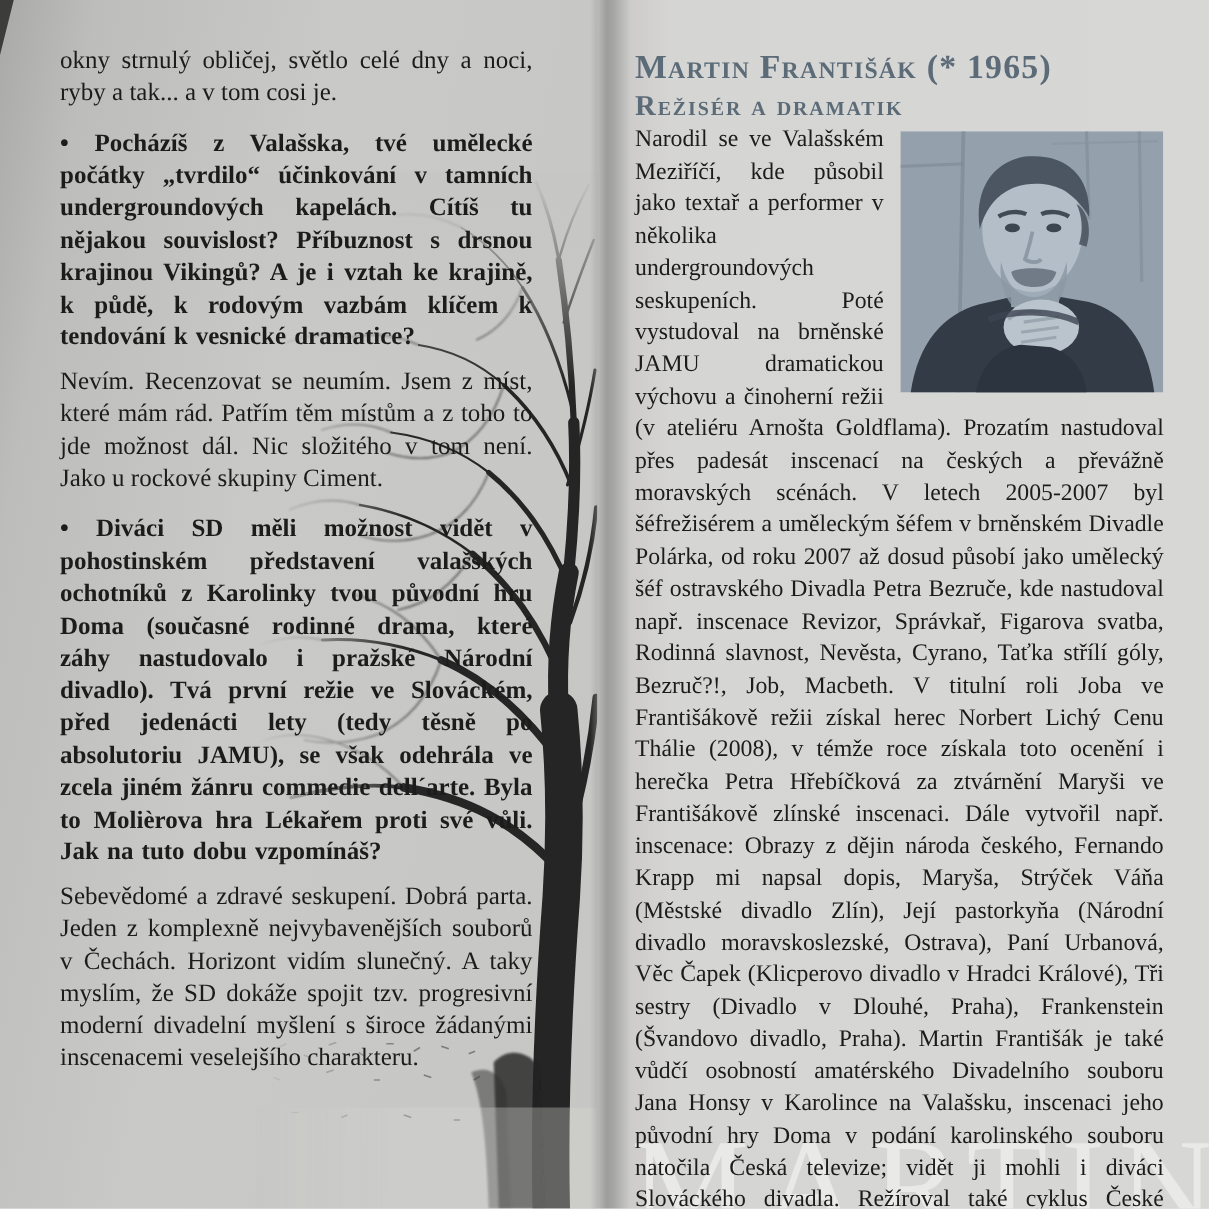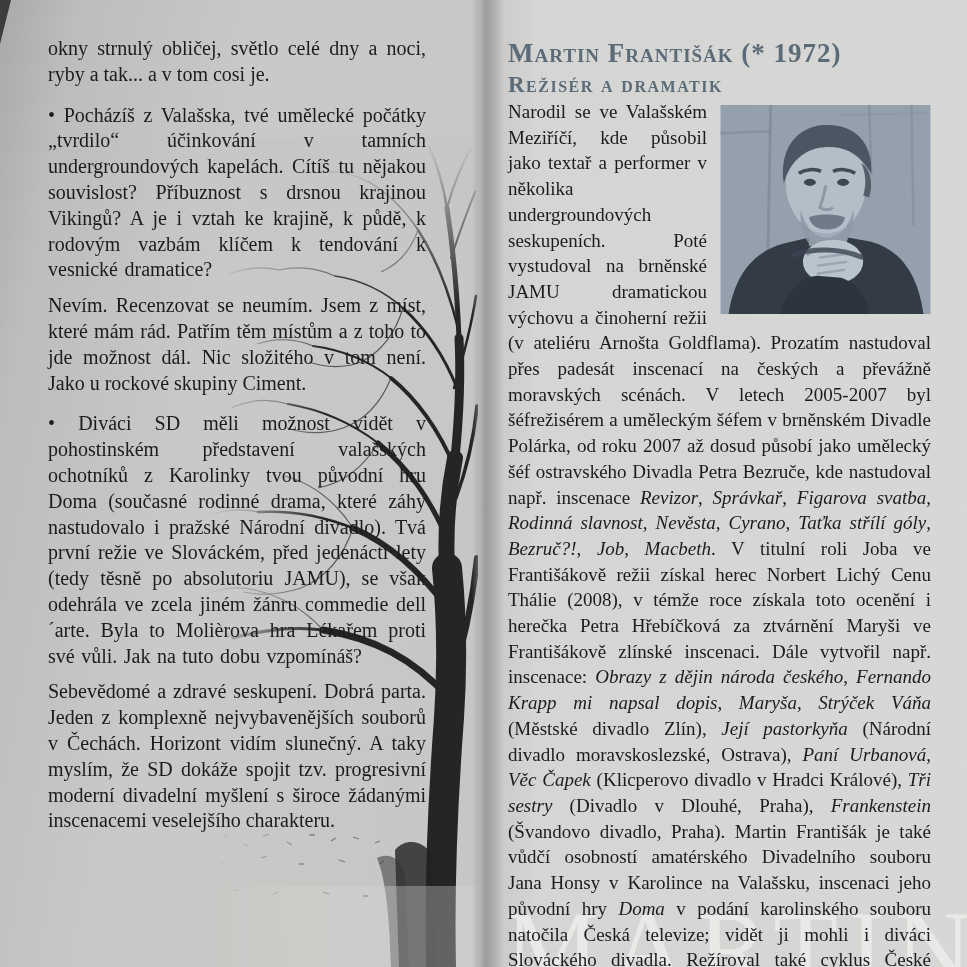--- a/index.html
+++ b/index.html
@@ -14,41 +14,41 @@
 
   .tree-wrap{position:absolute;left:203px;top:138px;width:275px;height:829px;opacity:.96;
              -webkit-mask-image:linear-gradient(to right,transparent 0,#000 45%);
              mask-image:linear-gradient(to right,transparent 0,#000 45%);}
   .tree-fade-top{position:absolute;left:203px;top:138px;width:275px;height:170px;
              background:linear-gradient(to bottom,rgba(198,198,196,.95) 8%,rgba(198,198,196,0) 100%);z-index:1;}
 
   .left-col{position:absolute;left:48px;top:36px;width:378px;z-index:3;
             font-size:20px;line-height:25.8px;text-align:justify;}
   .left-col p{margin:0 0 10px;}
-  .left-col p.q{font-weight:normal;margin:15px 0 10px;word-spacing:1.5px;}
+  .left-col p.q{font-weight:bold;margin:15px 0 10px;word-spacing:1.5px;}
 
   
   .gutter{position:absolute;left:472px;top:0;width:32px;height:967px;z-index:2;
           background:linear-gradient(to right,rgba(160,160,158,0) 0%,#9d9d9b 42%,#a5a5a3 58%,#cbcbc9 100%);}
 
   
   .page-right{position:absolute;left:504px;top:0;width:463px;height:967px;
               background:linear-gradient(to right,#cecccb 0%,#d5d5d3 7%,#d7d7d5 100%);}
 
   .rp-header{position:absolute;left:508px;top:38px;z-index:3;color:var(--header,#5c6b78);
              font-variant:small-caps;font-weight:bold;line-height:31px;}
   .rp-title{font-size:27px;letter-spacing:1px;}
   .rp-subtitle{font-size:23px;letter-spacing:1.5px;}
 
   .rp-body{position:absolute;left:508px;top:99px;width:423px;z-index:3;
            font-size:19px;line-height:25.7px;text-align:justify;}
   .rp-body p{margin:0;}
   .photo{float:right;width:211px;height:209px;margin:6px 0 10px 13px;}
   .photo svg{display:block;width:100%;height:100%;}
-  .it{font-style:italic;margin-top:42px;}
+  .it{margin-top:42px;}
 
   .watermark{position:absolute;left:505px;top:896px;z-index:2;line-height:1;
              font-family:"Liberation Serif",serif;font-weight:400;font-size:106px;
              letter-spacing:11px;color:var(--watermark,#ebebe9);opacity:.92;white-space:nowrap;}
 </style>
 </head>
 <body>
 
 <div class="spread">
 
@@ -124,21 +124,21 @@
       <p class="a">Sebevědomé a zdravé seskupení. Dobrá parta. Jeden z komplexně nejvybavenějších souborů v Čechách. Horizont vidím slunečný. A taky myslím, že SD dokáže spojit tzv. progresivní moderní divadelní myšlení s široce žádanými inscenacemi veselejšího charakteru.</p>
 
     </div>
   </div>
 
   <div class="gutter"></div>
 
   <div class="page-right"></div>
 
   <div class="rp-header">
-    <div class="rp-title">Martin Františák (* 1972)</div>
+    <div class="rp-title">Martin Františák (* 1965)</div>
     <div class="rp-subtitle">Režisér a dramatik</div>
   </div>
 
   <div class="watermark">MARTIN</div>
 
   <div class="rp-body">
     <div class="photo">
       <svg viewBox="0 0 209 208">
         <rect width="209" height="208" style="fill:var(--photo_tint,#94a1ac)"></rect>
         <line x1="50" y1="0" x2="46" y2="208" stroke="#7d8a96" stroke-width="3" opacity=".7"></line>

